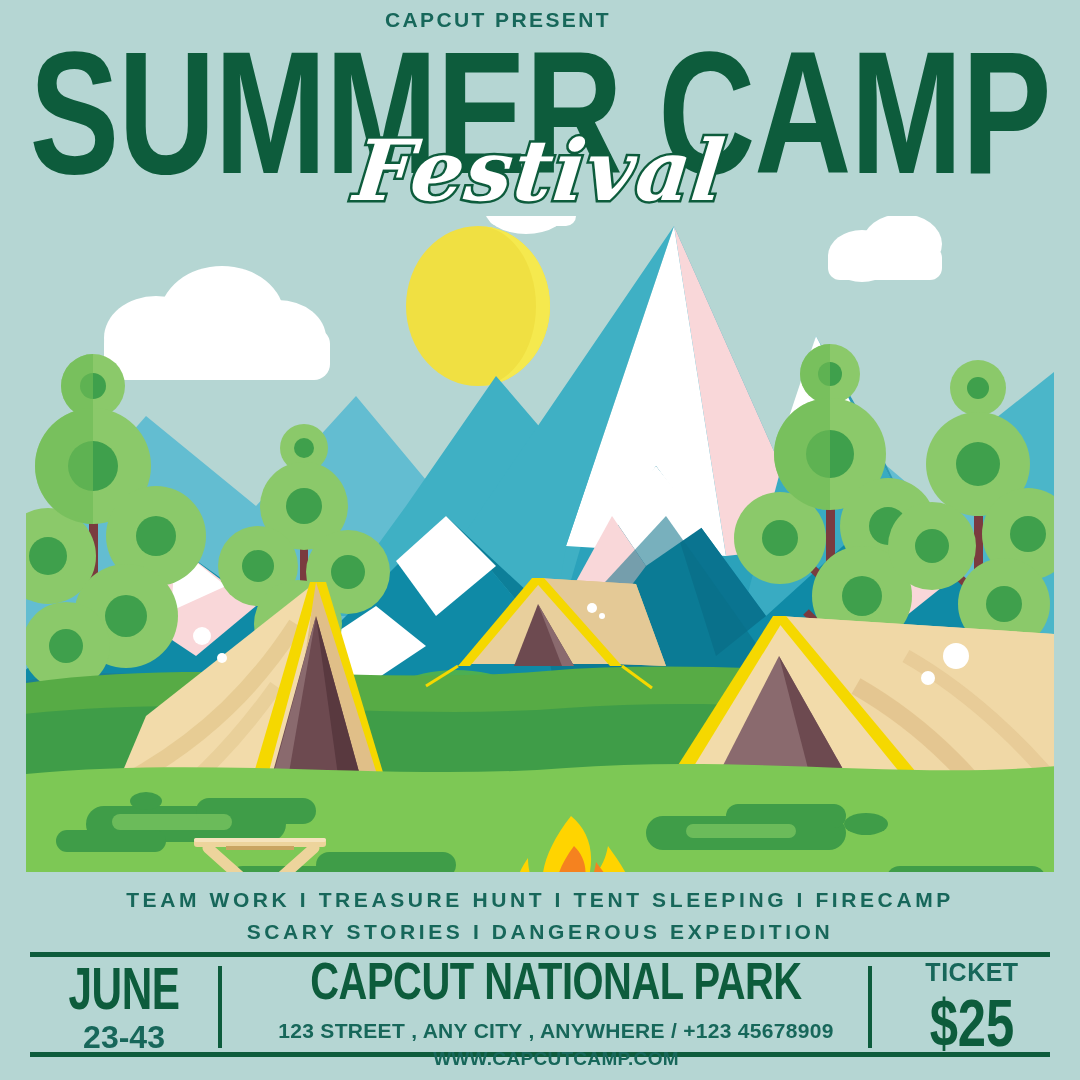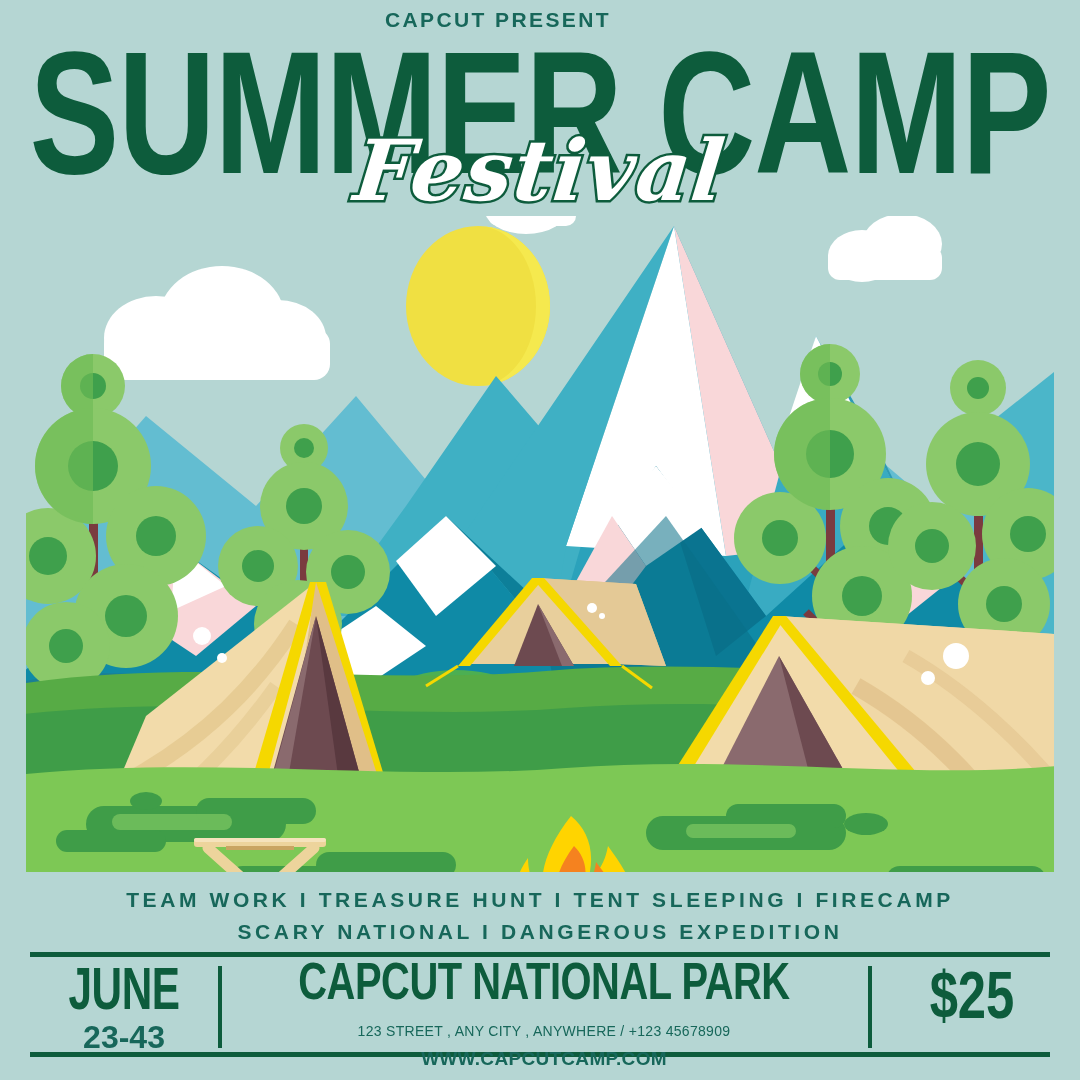--- a/index.html
+++ b/index.html
@@ -62,28 +62,28 @@
   .date-month{
     font-size:46px;font-weight:700;color:#0d5c3c;line-height:44px;
     letter-spacing:-0.5px;transform:scaleY(1.28) scaleX(0.92);transform-origin:50% 0;
     display:block;
   }
   .date-days{
     font-size:32px;font-weight:700;color:#17675a;line-height:34px;
     display:block;margin-top:16px;letter-spacing:0px;
   }
 
-  .venue-block{position:absolute;left:224px;top:958px;width:640px;text-align:center;}
+  .venue-block{position:absolute;left:236px;top:958px;width:640px;text-align:center;}
   .venue-name{
     font-size:42px;font-weight:700;color:#0d5c3c;line-height:40px;
     transform:scaleY(1.22) scaleX(0.95);transform-origin:50% 0;
     display:block;letter-spacing:-0.5px;white-space:nowrap;
   }
   .venue-addr{
-    font-size:14px;font-weight:400;color:#17675a;line-height:30px;
+    font-size:21px;font-weight:700;color:#17675a;line-height:30px;
     display:block;margin-top:18px;letter-spacing:0.3px;white-space:nowrap;
   }
   .venue-web{
     font-size:19px;font-weight:700;color:#17675a;line-height:26px;
     display:block;letter-spacing:0.3px;
   }
 
   .ticket-block{position:absolute;left:872px;top:958px;width:200px;text-align:center;}
   .ticket-label{
     font-size:25px;font-weight:700;color:#17675a;line-height:28px;display:block;
@@ -365,36 +365,37 @@
           <path d="M818 816 L896 808 L900 818 L822 826Z" fill="#e06040"></path>
           <path d="M820 820 L898 812 L906 822 L828 832Z" fill="#e8c77e"></path>
         </g>
 
       </g>
     </svg>
   </div>
 
   <div class="acts">
     <div>TEAM WORK  I  TREASURE HUNT  I  TENT SLEEPING  I  FIRECAMP</div>
-    <div>SCARY NATIONAL  I  DANGEROUS EXPEDITION</div>
+    <div>SCARY STORIES  I  DANGEROUS EXPEDITION</div>
   </div>
 
   <div class="rule top"></div>
   <div class="rule bot"></div>
   <div class="vline l"></div>
   <div class="vline r"></div>
 
   <div class="date-block">
     <span class="date-month">JUNE</span>
     <span class="date-days">23-43</span>
   </div>
 
   <div class="venue-block">
     <span class="venue-name">CAPCUT NATIONAL PARK</span>
     <span class="venue-addr">123 STREET , ANY CITY , ANYWHERE / +123 45678909</span>
     <span class="venue-web">WWW.CAPCUTCAMP.COM</span>
   </div>
 
   <div class="ticket-block">
+    <span class="ticket-label">TICKET</span>
     <span class="ticket-price">$25</span>
   </div>
 
 </div>
 
 </body></html>

